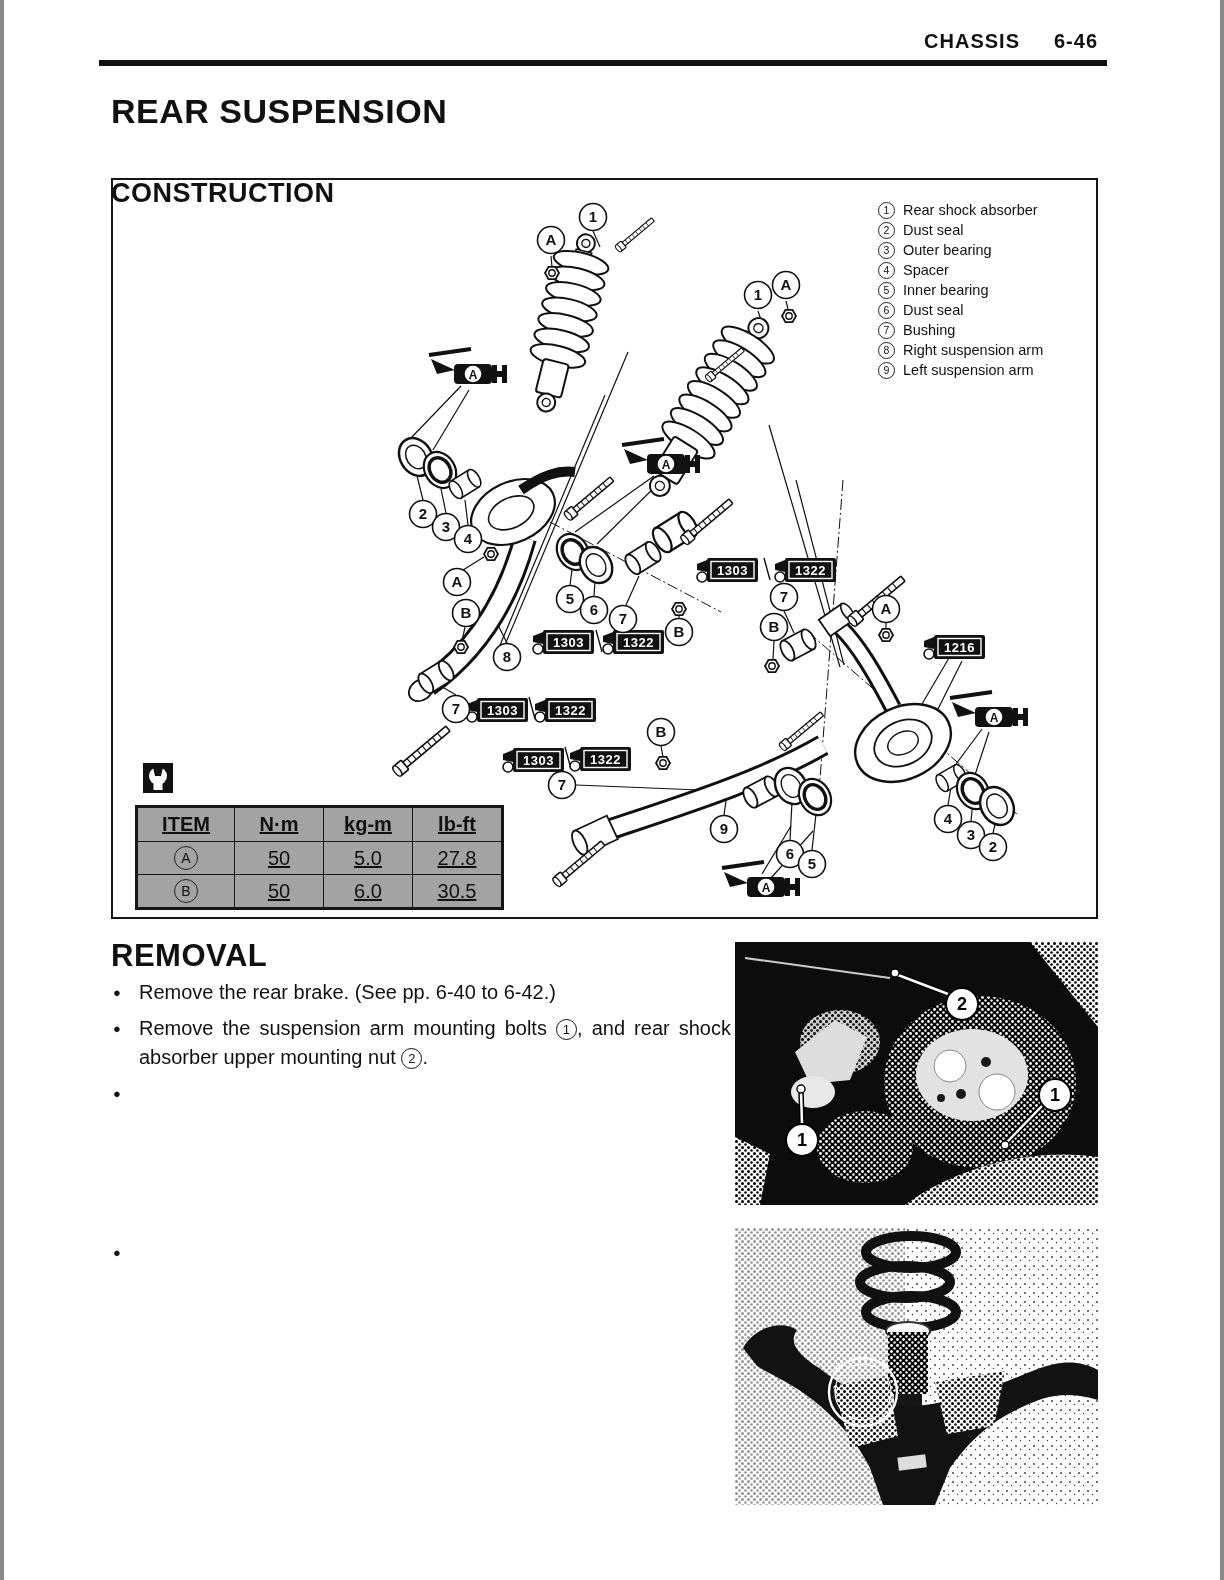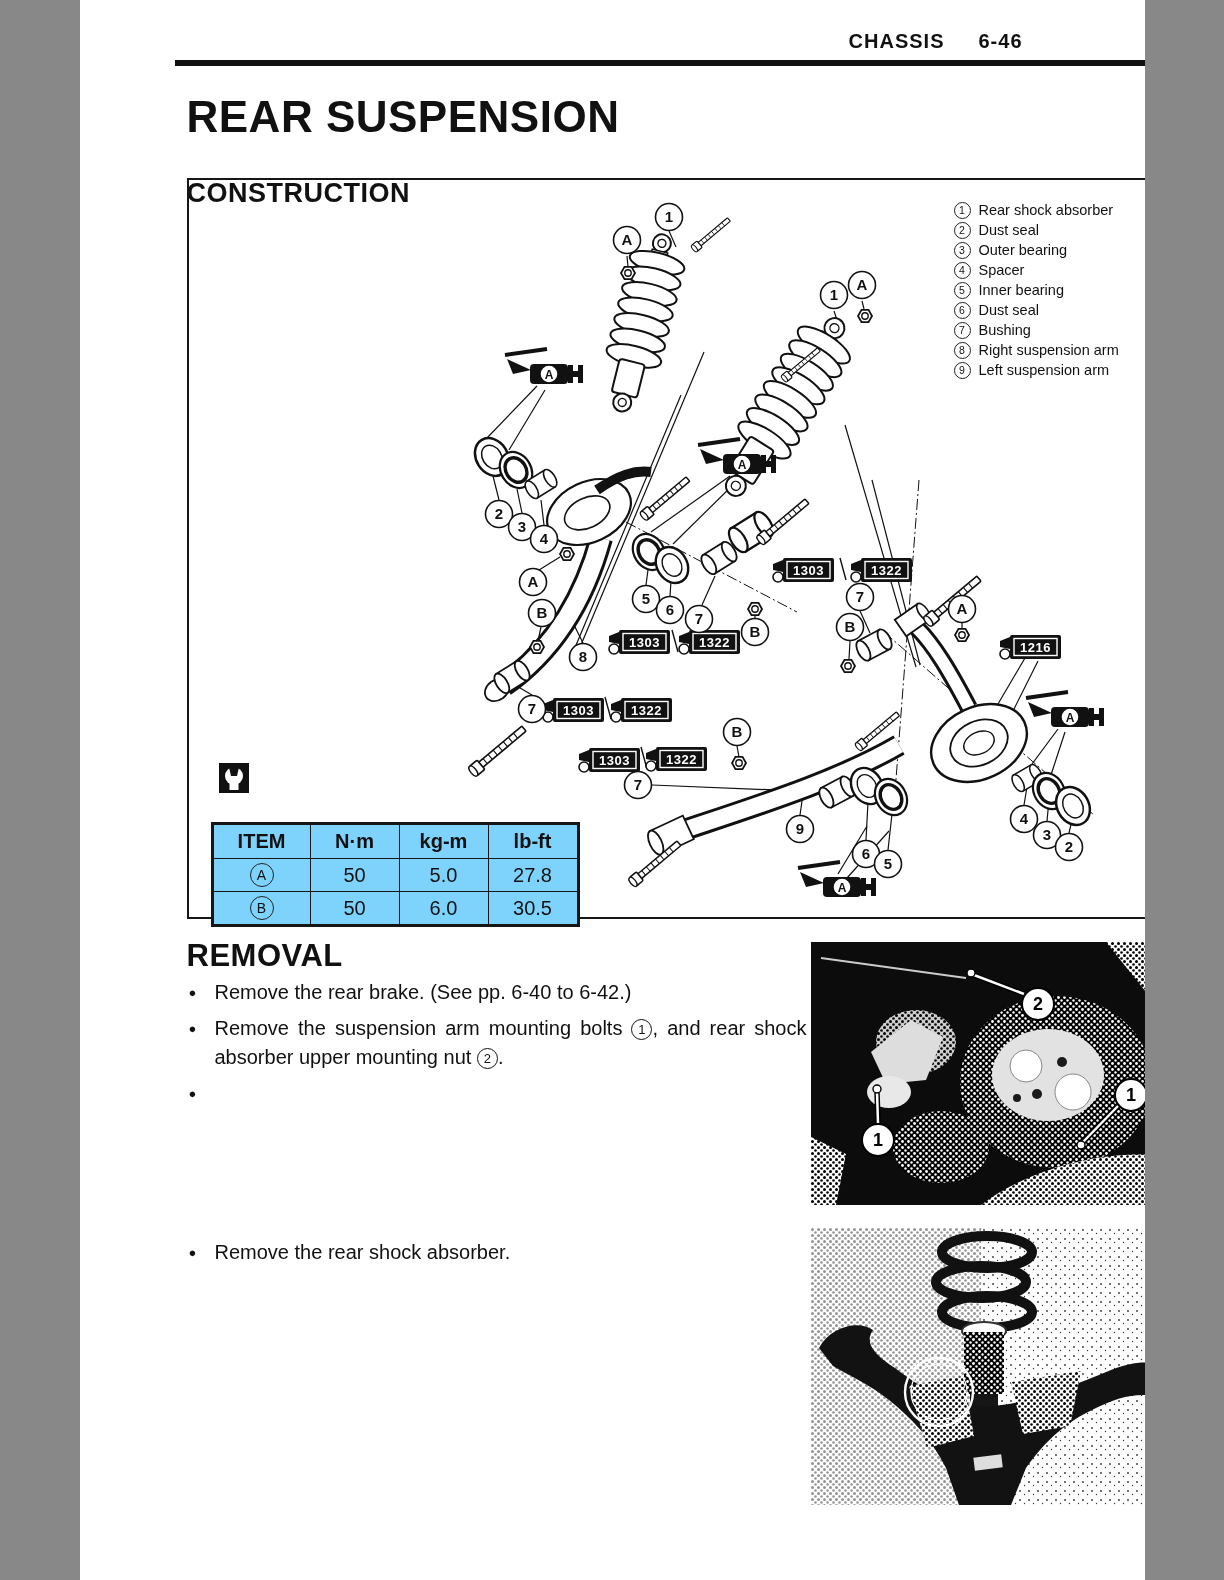--- a/index.html
+++ b/index.html
@@ -1,38 +1,38 @@
 <!DOCTYPE html>
 <html><head>
 <meta charset="utf-8">
 <style>
   html,body{margin:0;padding:0;background:#888;}
-  .page{position:relative;width:1065px;height:1580px;background:#fff;margin:0 auto;
+  .page{position:relative;width:1216px;height:1580px;background:#fff;margin:0 auto;
         font-family:"Liberation Sans",sans-serif;color:#111;overflow:hidden;}
 
   
   .hdr{position:absolute;top:30px;right:122px;font-size:20px;font-weight:bold;letter-spacing:1px;}
   .hdr .pg{margin-left:34px;}
   .hdr-rule{position:absolute;left:95px;top:60px;width:1008px;height:6px;background:#101010;}
 
-  .title{position:absolute;left:107px;top:92px;font-size:44px;font-weight:bold;letter-spacing:0.5px;}
+  .title{position:absolute;left:107px;top:92px;font-size:34px;font-weight:bold;letter-spacing:0.5px;}
   .subtitle{position:absolute;left:107px;top:138px;font-size:27px;font-weight:bold;letter-spacing:0.5px;margin-top:40px;}
 
   
   .diagram-box{position:absolute;left:107px;top:178px;width:983px;height:737px;border:2px solid #161616;}
   .diagram-svg{position:absolute;left:0;top:0;}
 
   
   .legend{position:absolute;left:765px;top:20px;width:210px;}
   .legend-row{display:flex;align-items:center;height:20px;font-size:14.5px;}
   .lnum{flex:0 0 15px;height:15px;border:1px solid #222;border-radius:50%;font-size:10.5px;
         line-height:15px;text-align:center;margin-right:8px;}
 
   
-  .ttable{position:absolute;left:22px;top:642px;border-collapse:collapse;background:#7dd3fc;}
+  .ttable{position:absolute;left:22px;top:625px;border-collapse:collapse;background:#a3a3a3;text-decoration:underline;}
   .ttable td,.ttable th{border:1.6px solid #161616;text-align:center;font-size:20px;padding:0;}
   .ttable th{font-weight:bold;width:88px;height:33px;}
   .ttable th:first-child{width:96px;}
   .ttable td{height:32px;}
   .ttable{border:3px solid #161616;}
   .citem{display:inline-block;width:22px;height:22px;border:1.3px solid #222;border-radius:50%;
          font-size:14px;line-height:22px;text-align:center;vertical-align:middle;}
 
   .tool-icon{position:absolute;left:30px;top:583px;}
 
@@ -477,21 +477,20 @@
       <span class="btext just"><span>Remove the suspension arm mounting bolts </span><span class="cnum">1</span><span>, and rear shock absorber upper mounting nut </span><span class="cnum">2</span><span>.</span></span>
     </div>
     <div class="brow">
       <span class="bdot">●</span>
     </div>
   </div>
 
   <div class="bullet4">
     <div class="brow">
       <span class="bdot">●</span>
-      <span class="btext">Remove the rear shock absorber.</span>
     </div>
   </div>
 
   <svg class="photo1" width="363" height="263" viewBox="0 0 363 263">
     <defs>
       <pattern id="htD" width="6" height="6" patternUnits="userSpaceOnUse">
         <rect width="6" height="6" fill="#000"></rect>
         <circle cx="1.5" cy="1.5" r="1.4" fill="#fff"></circle>
           <circle cx="4.5" cy="4.5" r="1.2" fill="#fff"></circle>
       </pattern>

